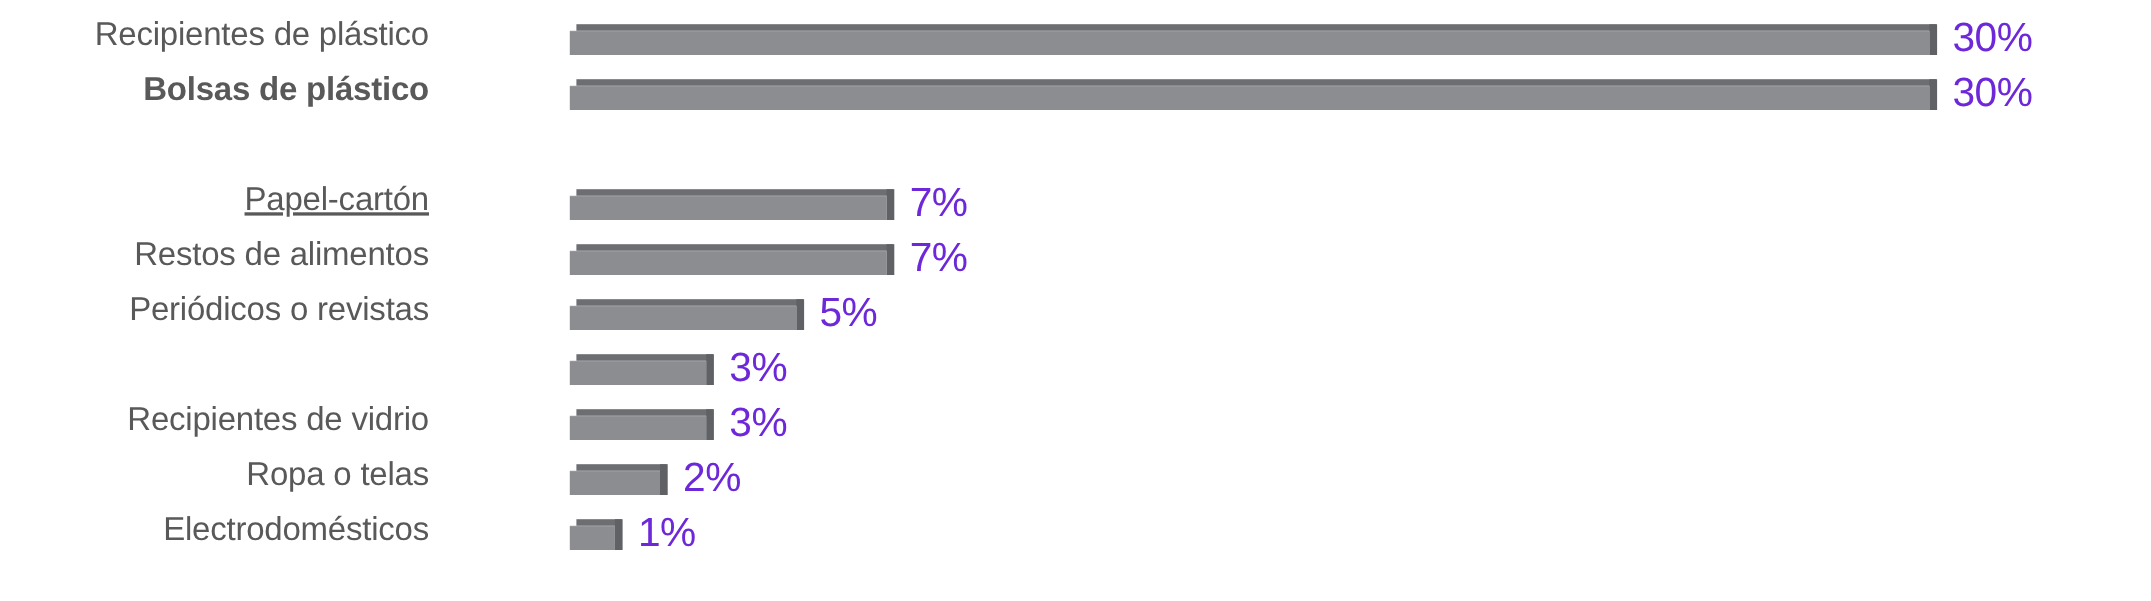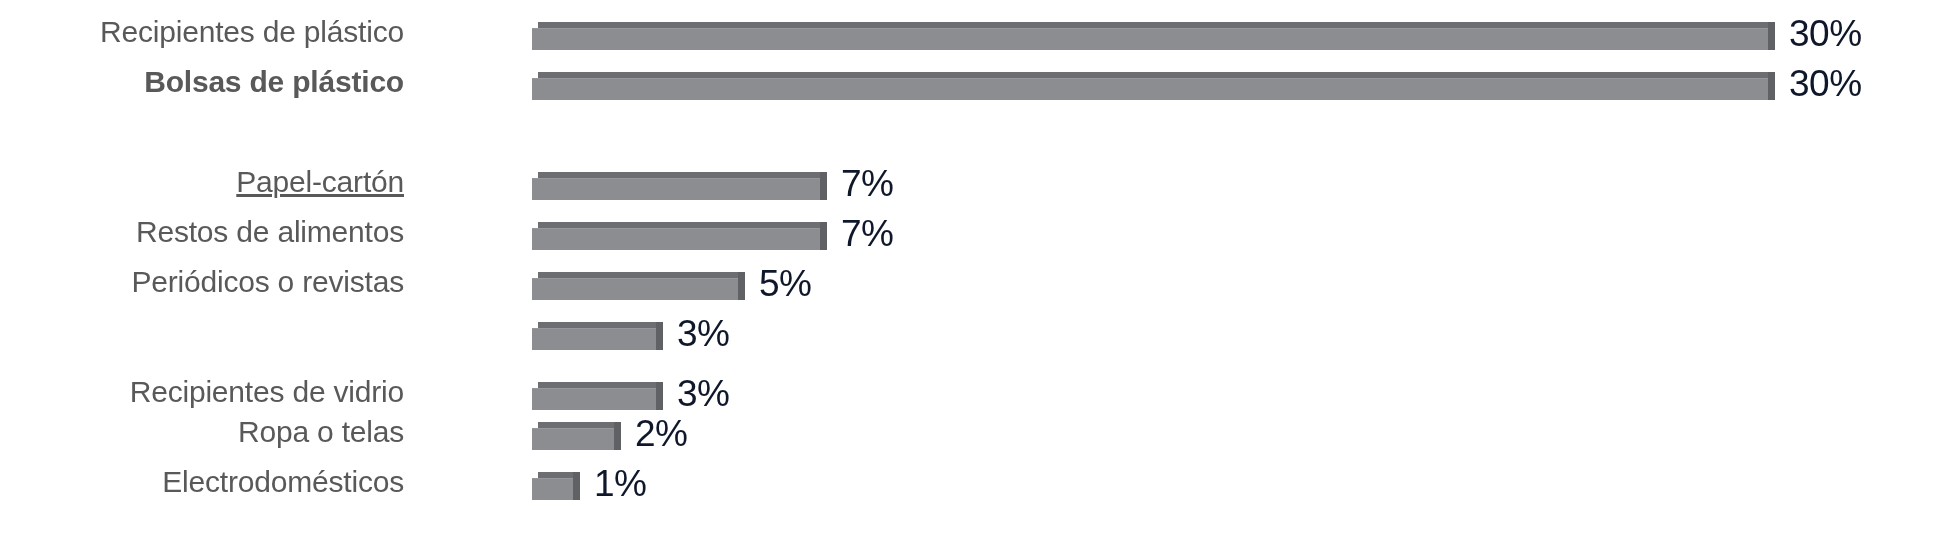--- a/index.html
+++ b/index.html
@@ -18,21 +18,21 @@
 
   #chart {
     position: relative;
     width: 1955px;
     height: 546px;
     background: #ffffff;
   }
 
   .row {
     position: absolute;
-    left: 16px;
+    left: 2px;
     width: 1933px;
     height: 50px;
     display: block;
   }
 
   
   .cat-label {
     position: absolute;
     left: 0;
     width: 388px;
@@ -87,21 +87,21 @@
     top: 0;
     left: 0;
     right: 0;
     height: 1px;
     background: rgba(255,255,255,0.10);
   }
 
   
   .val-label {
     position: absolute;
-    color: #0f172a;
+    color: #6d28d9;
     font-size: 37px;
     line-height: 37px;
     font-family: "Liberation Sans", sans-serif;
     white-space: nowrap;
     letter-spacing: -0.5px;
   }
 </style>
 </head>
 <body>
 
@@ -153,21 +153,21 @@
       <div class="val-label" style="left: 743px; top: 4px;">5%</div>
     </div>
     <div class="row" style="top: 311px;">
       <div class="bar-wrap" title="Hojas y ramas 3%" style="top: 11px; width: 131px;">
         <div class="bar-top" style="left: 6px; width: 124px;"></div>
         <div class="bar-front" style="width: 124px;"></div>
         <div class="bar-cap" style="left: 124px;"></div>
       </div>
       <div class="val-label" style="left: 661px; top: 4px;">3%</div>
     </div>
-    <div class="row" style="top: 361px; margin-top: 10px;">
+    <div class="row" style="top: 361px;">
       <div class="cat-label" style="top: 6px;">Recipientes de vidrio</div>
       <div class="bar-wrap" title="Recipientes de vidrio 3%" style="top: 11px; width: 131px;">
         <div class="bar-top" style="left: 6px; width: 124px;"></div>
         <div class="bar-front" style="width: 124px;"></div>
         <div class="bar-cap" style="left: 124px;"></div>
       </div>
       <div class="val-label" style="left: 661px; top: 4px;">3%</div>
     </div>
     <div class="row" style="top: 411px;">
       <div class="cat-label" style="top: 6px;">Ropa o telas</div>

